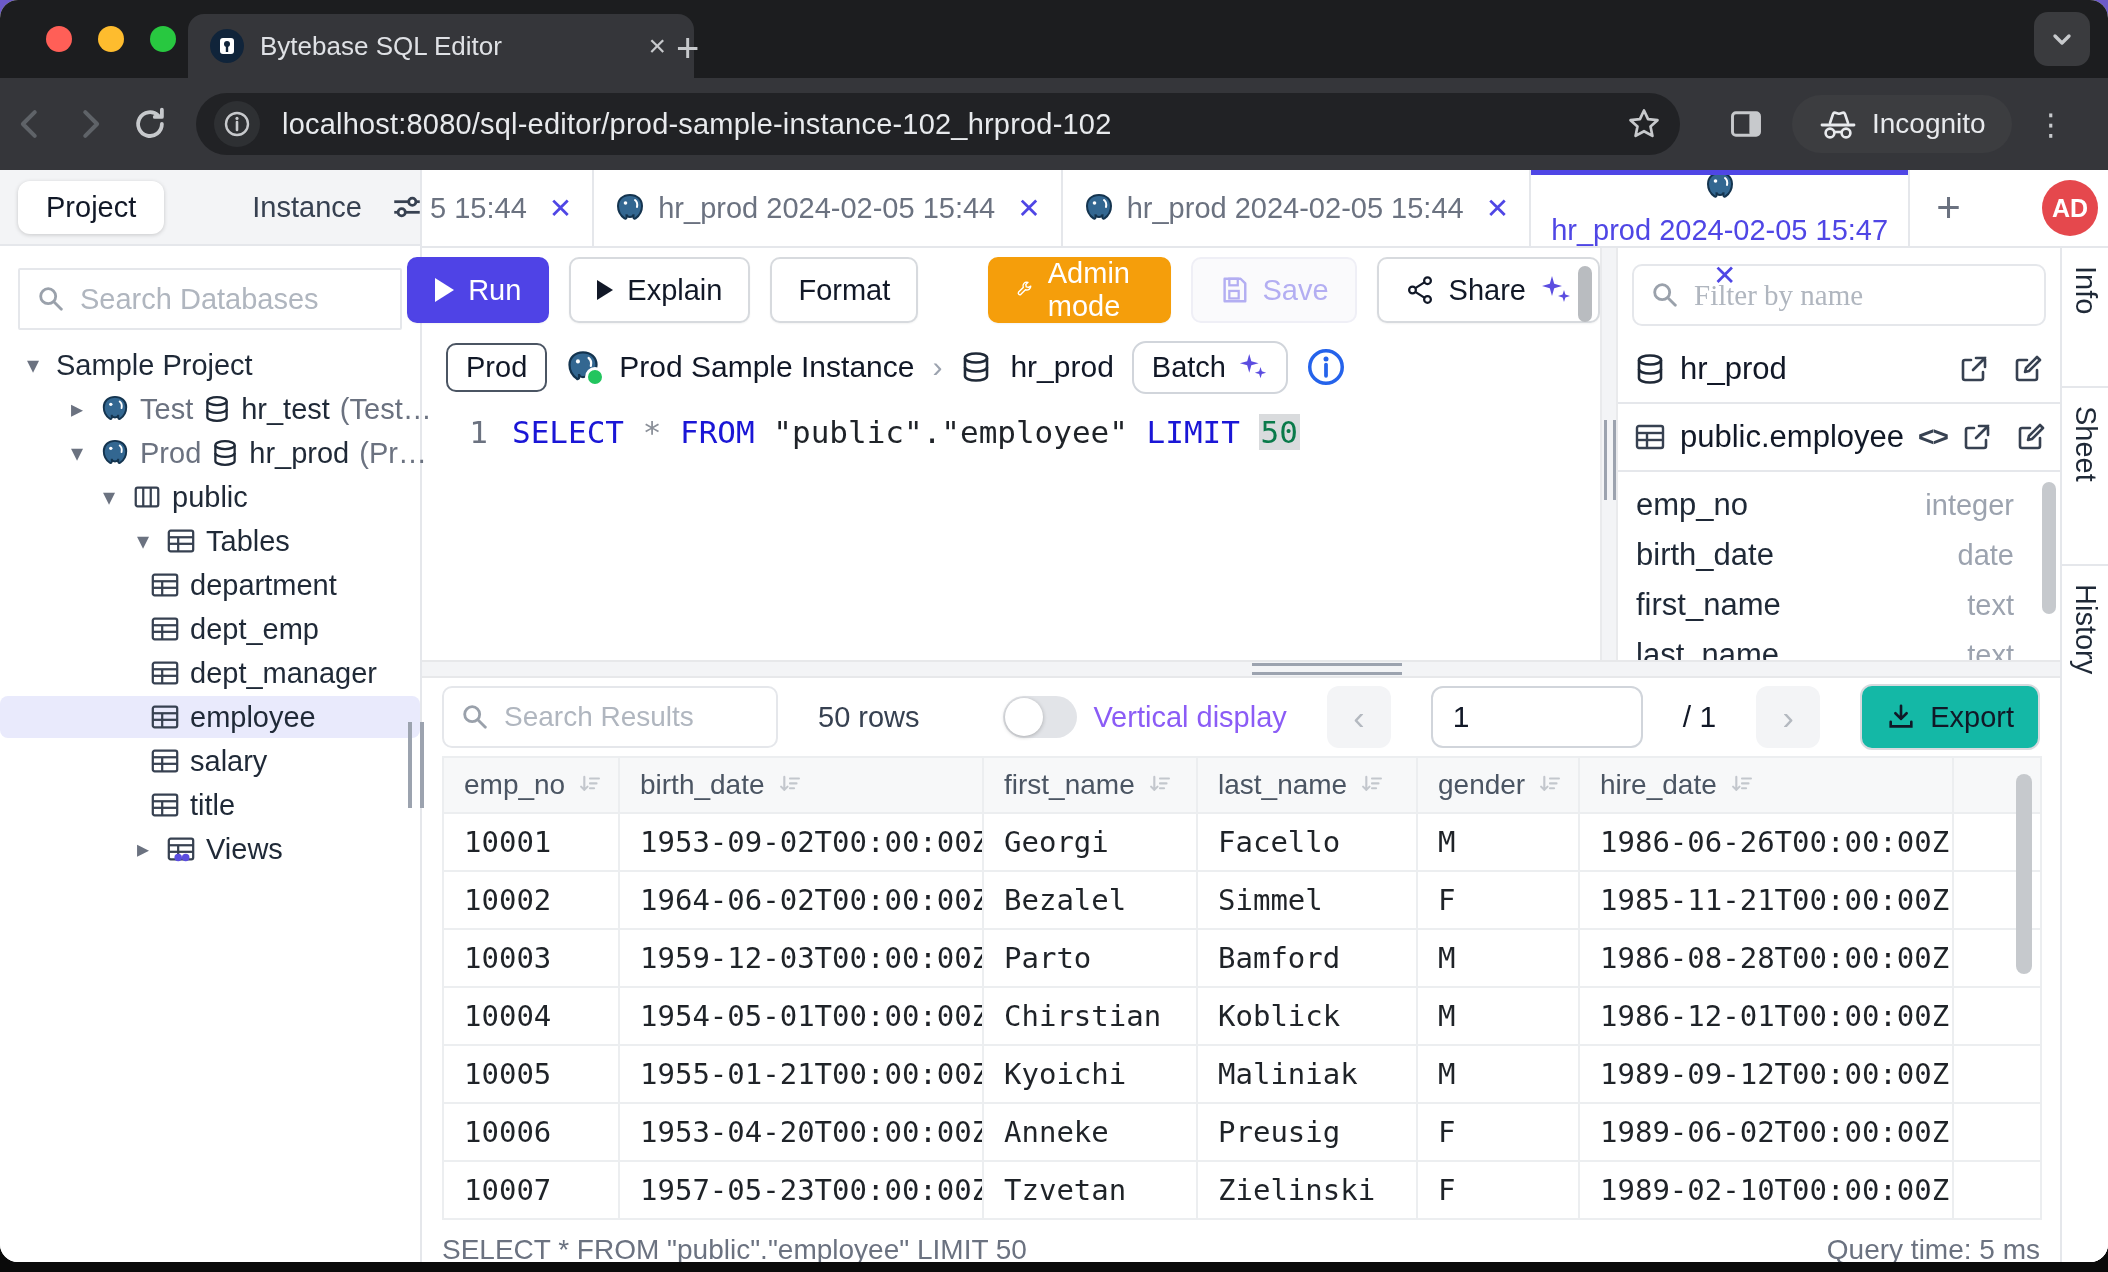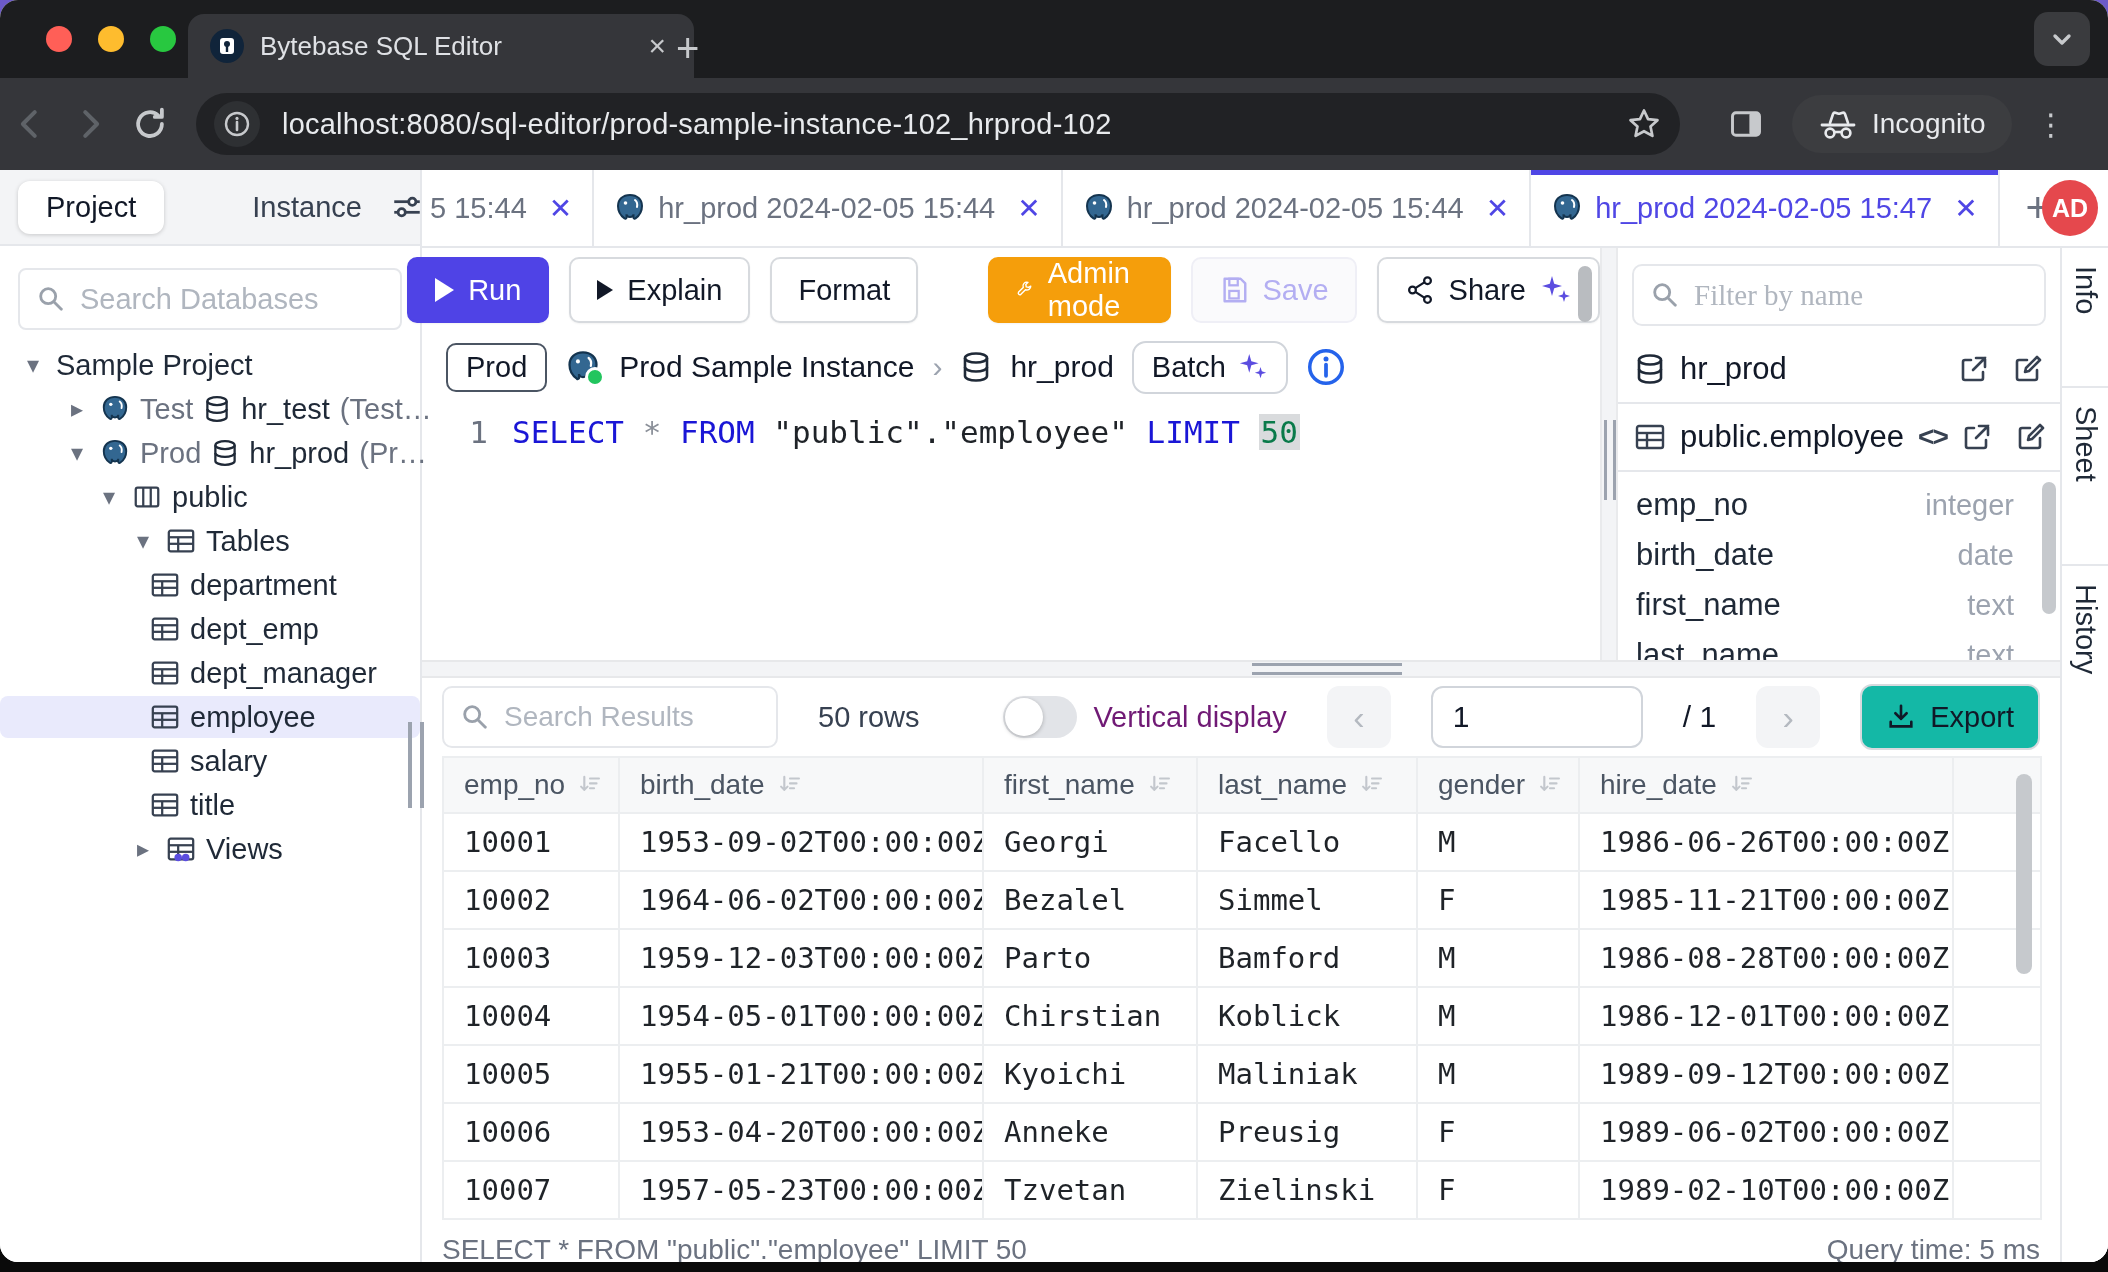--- a/index.html
+++ b/index.html
@@ -37,37 +37,37 @@
   .app{flex:1;display:flex;min-height:0;background:#fff;}
   .sidebar{width:420px;flex:none;border-right:2px solid #e5e7eb;display:flex;flex-direction:column;position:relative;}
   .main{flex:1;display:flex;flex-direction:column;min-width:0;}
 
   
   .sb-head{height:74px;background:#f3f4f6;border-bottom:2px solid #e5e7eb;display:flex;align-items:center;padding:0 18px;flex:none;}
   .sb-tab{font-size:29px;color:#374151;padding:10px 28px;border-radius:12px;}
   .sb-tab.active{background:#fff;box-shadow:0 1px 4px rgba(0,0,0,.18);color:#111827;}
   .sb-tab.idle{margin-left:60px;}
   .sb-filter{margin-left:auto;}
-  .sb-search{margin:22px 18px 14px;height:58px;border:2px solid #e5e7eb;border-radius:8px;display:flex;align-items:center;padding:0 16px;gap:12px;}
+  .sb-search{margin:22px 18px 14px;height:58px;border:2px solid #e5e7eb;border-radius:2px;display:flex;align-items:center;padding:0 16px;gap:12px;}
   .sb-search input{border:0;outline:0;font-size:29px;color:#374151;flex:1;min-width:0;font-family:inherit;background:transparent;}
   .sb-search input::placeholder{color:#b0b6bf;}
   .tree{font-size:29px;color:#1f2937;}
   .trow{height:42px;display:flex;align-items:center;gap:10px;padding-right:8px;margin:0 0 2px;}
   .trow .caret{width:26px;text-align:center;color:#6b7280;font-size:24px;flex:none;}
   .trow .ic{flex:none;display:flex;}
   .muted{color:#6b7280;}
   .trow.sel{background:#e9eafc;border-radius:8px;}
   .ind1{padding-left:20px}.ind2{padding-left:64px}.ind3{padding-left:96px}.ind4{padding-left:150px}
   .sb-handle{position:absolute;right:-4px;top:552px;width:8px;height:86px;border-left:4px solid #9ca3af;border-right:4px solid #9ca3af;}
 
   
   .tabrow{height:76px;flex:none;display:flex;align-items:stretch;border-bottom:2px solid #e5e7eb;position:relative;}
   .etab{display:flex;align-items:center;gap:12px;padding:0 20px;border-right:2px solid #e5e7eb;color:#6b7280;font-size:29px;white-space:nowrap;position:relative;background:#fff;}
   .etab .x{color:#4f46e5;font-size:28px;margin-left:10px;}
-  .etab.active{color:#4f46e5;}
+  .etab.active{color:#4f46e5;flex-direction:column;}
   .etab.active::before{content:"";position:absolute;top:0;left:0;right:0;height:5px;background:#4f46e5;}
   .etab-plus{display:flex;align-items:center;padding:0 26px;color:#6b7280;font-size:42px;}
   .avatar{position:absolute;right:10px;top:10px;width:56px;height:56px;border-radius:50%;background:#e5484d;color:#fff;
           font-size:25px;font-weight:bold;display:flex;align-items:center;justify-content:center;}
 
   
   .workrail{flex:1;display:flex;min-height:0;}
   .workzone{flex:1;display:flex;flex-direction:column;min-width:0;}
   .rail{width:46px;flex:none;border-left:2px solid #e5e7eb;display:flex;flex-direction:column;background:#fff;}
   .rail-sec{display:flex;justify-content:center;color:#1f2937;font-size:29px;border-bottom:2px solid #e5e7eb;}
@@ -122,21 +122,21 @@
   .hsplit{height:14px;flex:none;background:#f3f4f6;border-top:2px solid #e7e8ea;border-bottom:2px solid #e7e8ea;position:relative;}
   .hsplit .grip{position:absolute;left:830px;top:1px;width:150px;height:6px;border-top:3px solid #9ca3af;border-bottom:3px solid #9ca3af;}
 
   
   .results{flex:1;display:flex;flex-direction:column;min-height:0;padding:0 20px;position:relative;}
   .res-toolbar{height:78px;flex:none;display:flex;align-items:center;gap:40px;}
   .res-search{width:300px;height:58px;border:2px solid #e5e7eb;border-radius:10px;display:flex;align-items:center;gap:12px;padding:0 16px;flex:none;}
   .res-search input{border:0;outline:0;flex:1;min-width:0;font-size:28px;font-family:inherit;color:#374151;background:transparent;}
   .res-search input::placeholder{color:#b0b6bf;}
   .rowcount{font-size:29px;color:#374151;}
-  .toggle-wrap{margin-left:auto;display:flex;align-items:center;gap:16px;font-size:29px;color:#701a75;}
+  .toggle-wrap{margin-left:auto;display:flex;align-items:center;gap:16px;font-size:29px;color:#8b5cf6;}
   .toggle{width:74px;height:42px;border-radius:21px;background:#e2e4e8;position:relative;flex:none;}
   .toggle .knob{position:absolute;left:2px;top:2px;width:38px;height:38px;border-radius:50%;background:#fff;box-shadow:0 1px 4px rgba(0,0,0,.25);}
   .pg-btn{width:64px;height:62px;border-radius:12px;background:#f3f4f6;display:flex;align-items:center;justify-content:center;color:#b4b9c0;font-size:34px;flex:none;}
   .pg-input{width:168px;height:58px;border:2px solid #d1d5db;border-radius:12px;font-size:30px;color:#111827;padding:0 20px;font-family:inherit;}
   .pg-total{font-size:30px;color:#111827;}
   .btn-export{height:62px;border:2px solid #d7dade;border-radius:12px;background:#14b8a6;display:flex;align-items:center;gap:14px;padding:0 24px;font-size:29px;color:#111827;}
 
   table.grid{border-collapse:collapse;width:1600px;table-layout:fixed;flex:none;}
   .grid th,.grid td{border:2px solid #eceef0;overflow:hidden;white-space:nowrap;}
   .grid th{background:#f7f8f9;height:54px;font-weight:normal;text-align:left;padding:0 0 0 20px;font-size:28px;color:#4b5563;}

